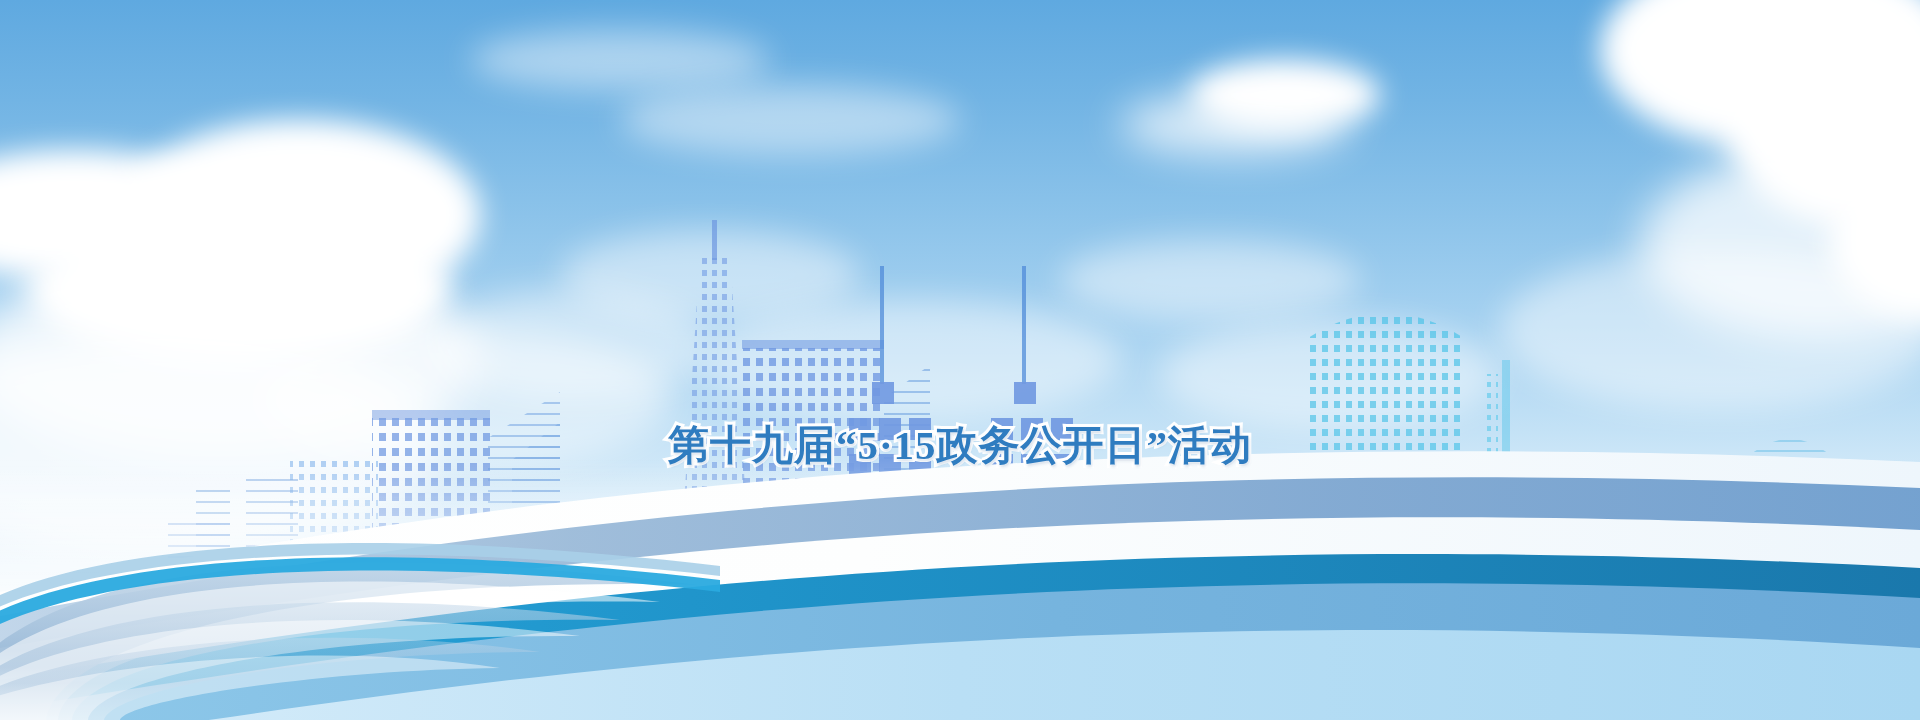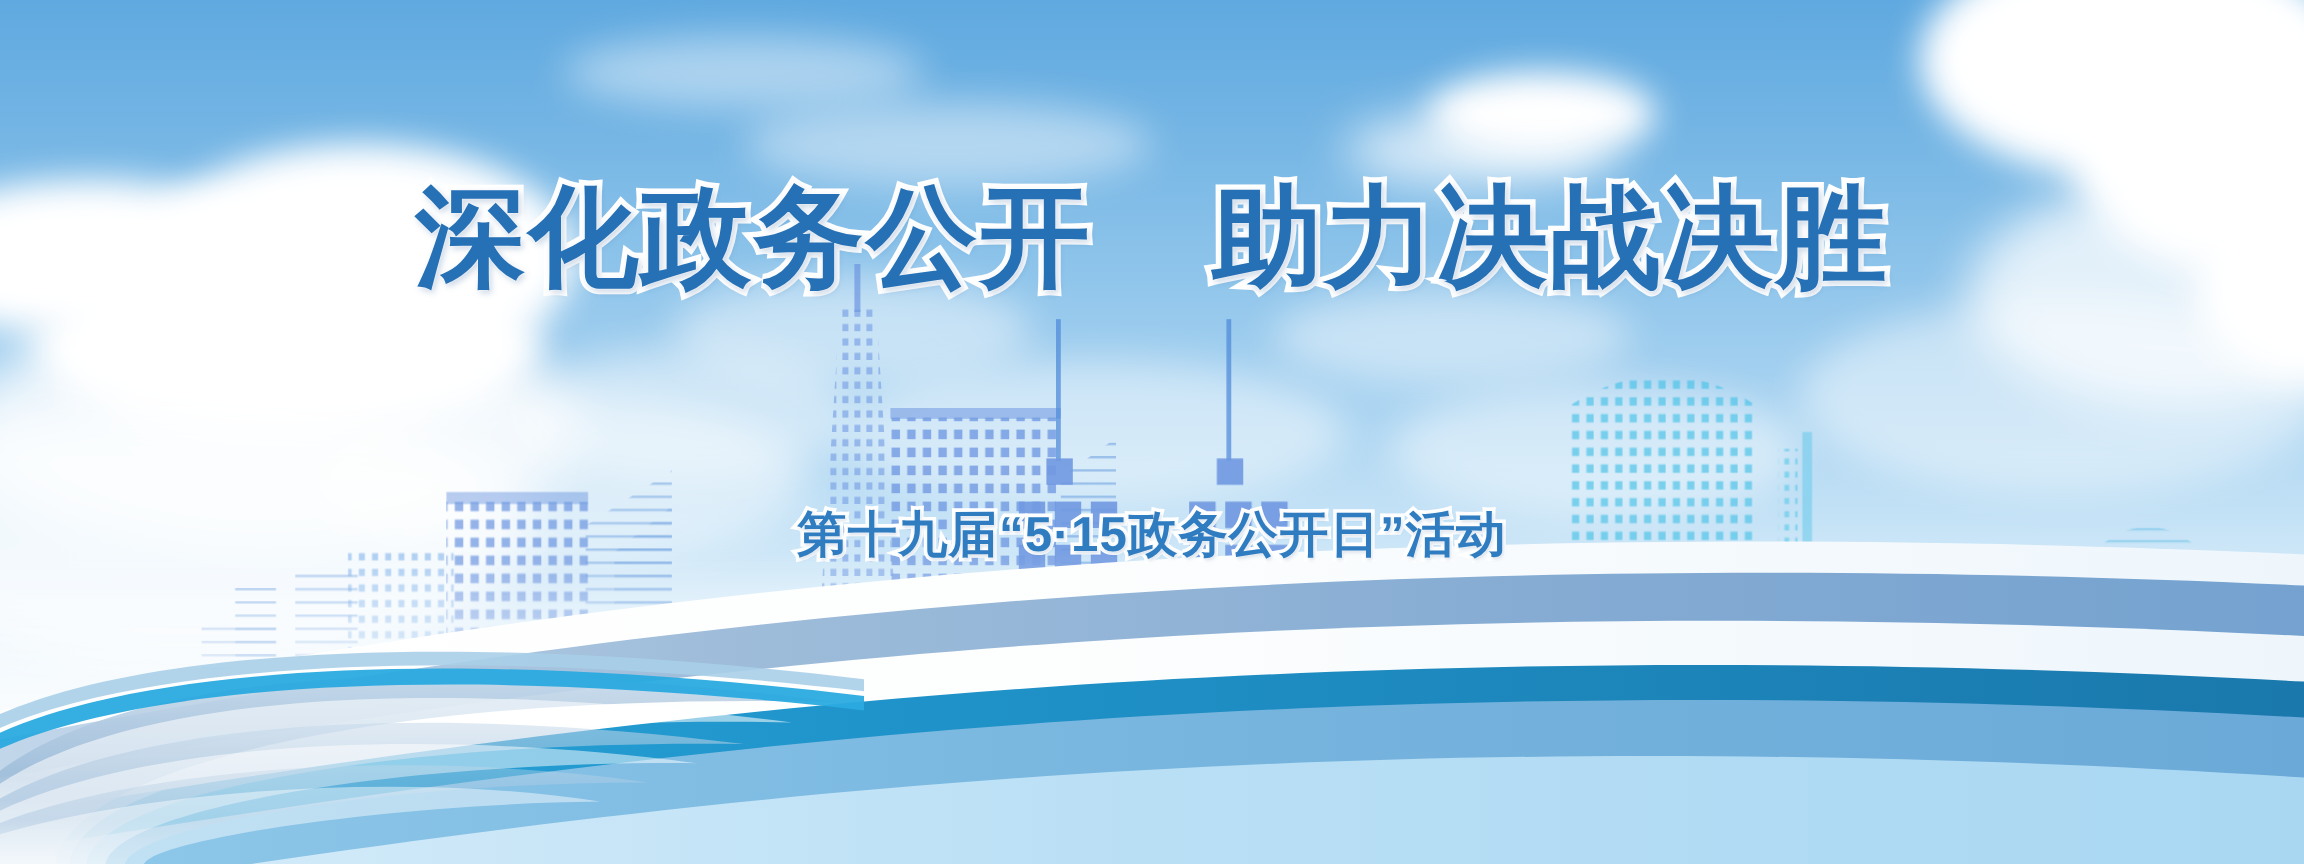--- a/index.html
+++ b/index.html
@@ -60,21 +60,21 @@
     white-space:pre;
     -webkit-text-stroke:9px #ffffff;
     paint-order:stroke fill;
     text-shadow:
       0 0 2px #ffffff,
       2px 3px 5px rgba(40,90,150,.25);
   }
   .sub-title{
     display:inline-block;
     margin-top:46px;
-    font-family:Liberation Sans, sans-serif;
+    font-family:Liberation Serif, serif;
     font-weight:700;
     font-size:41px;
     letter-spacing:1px;
     color:#2f7cc0;
     white-space:pre;
     -webkit-text-stroke:6px #ffffff;
     paint-order:stroke fill;
     text-shadow:0 0 2px #ffffff, 1px 2px 3px rgba(40,90,150,.22);
   }
   .sub-wrap{position:absolute;left:0;right:0;top:372px;text-align:center;z-index:40;}
@@ -321,21 +321,18 @@
         <path d="M-60,340 C6,254 276,216 580,256 C320,254 96,296 88,340 Z" fill="#ffffff" opacity=".5"></path>
         <path d="M-60,340 C14,272 286,236 540,272 C320,272 112,308 104,340 Z" fill="url(#gSoftSteel)" opacity=".4"></path>
         <path d="M-60,340 C22,290 296,256 500,288 C320,290 128,320 120,340 Z" fill="#ffffff" opacity=".45"></path>
 
         <path d="M-60,270 C20,186 300,150 720,200 L720,212 C300,164 24,200 -60,282 Z" fill="#2aaadf" opacity=".95"></path>
         <path d="M-60,254 C18,172 300,136 720,186 L720,196 C300,148 22,184 -60,264 Z" fill="#a9cfe8" opacity=".9"></path>
       </g>
     </svg>
   </div>
 
-  <div class="title-wrap">
-    <div class="main-title">深化政务公开    助力决战决胜</div>
-  </div>
 
   <div class="sub-wrap">
     <div class="sub-title">第十九届“5·15政务公开日”活动</div>
   </div>
 
 </div>
 
 </body></html>

